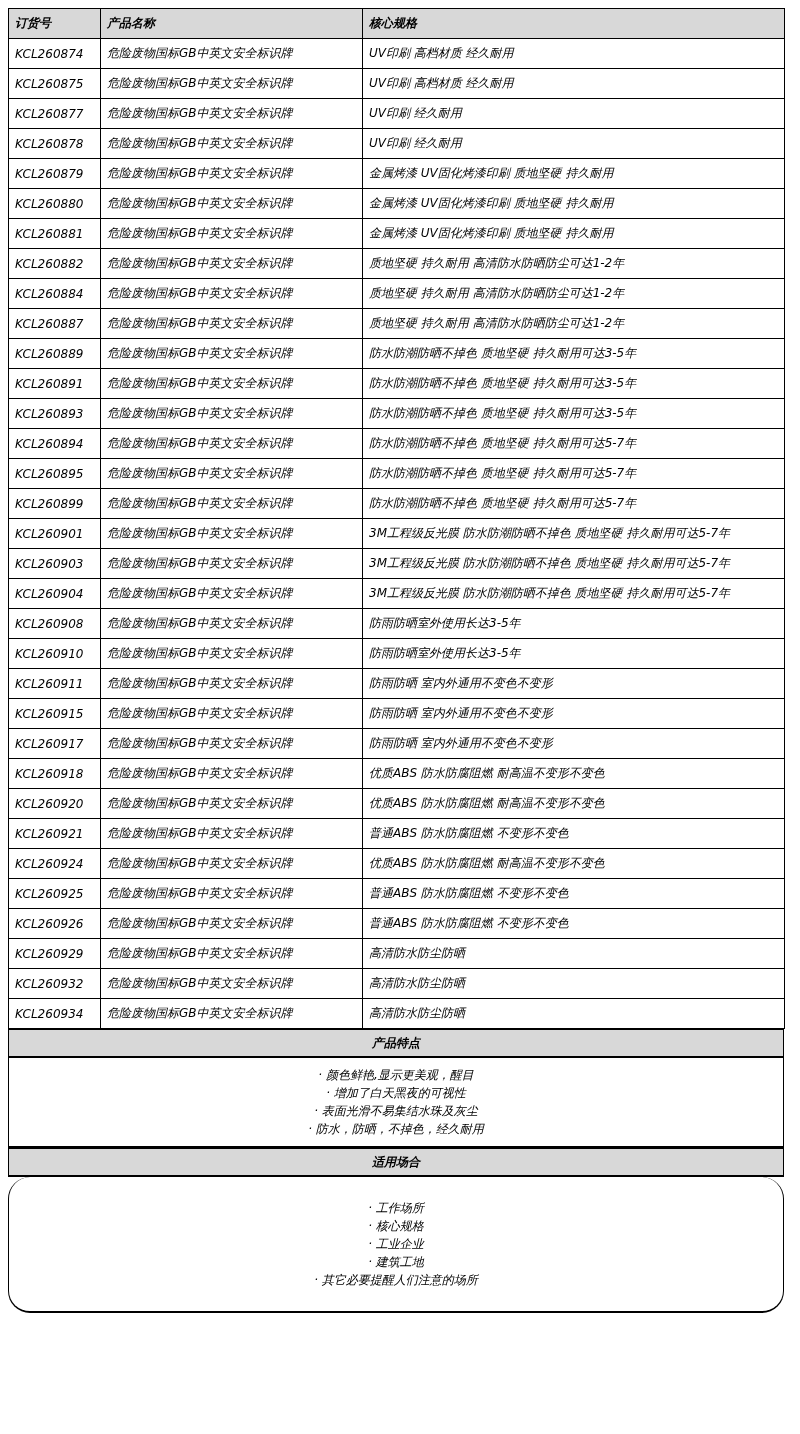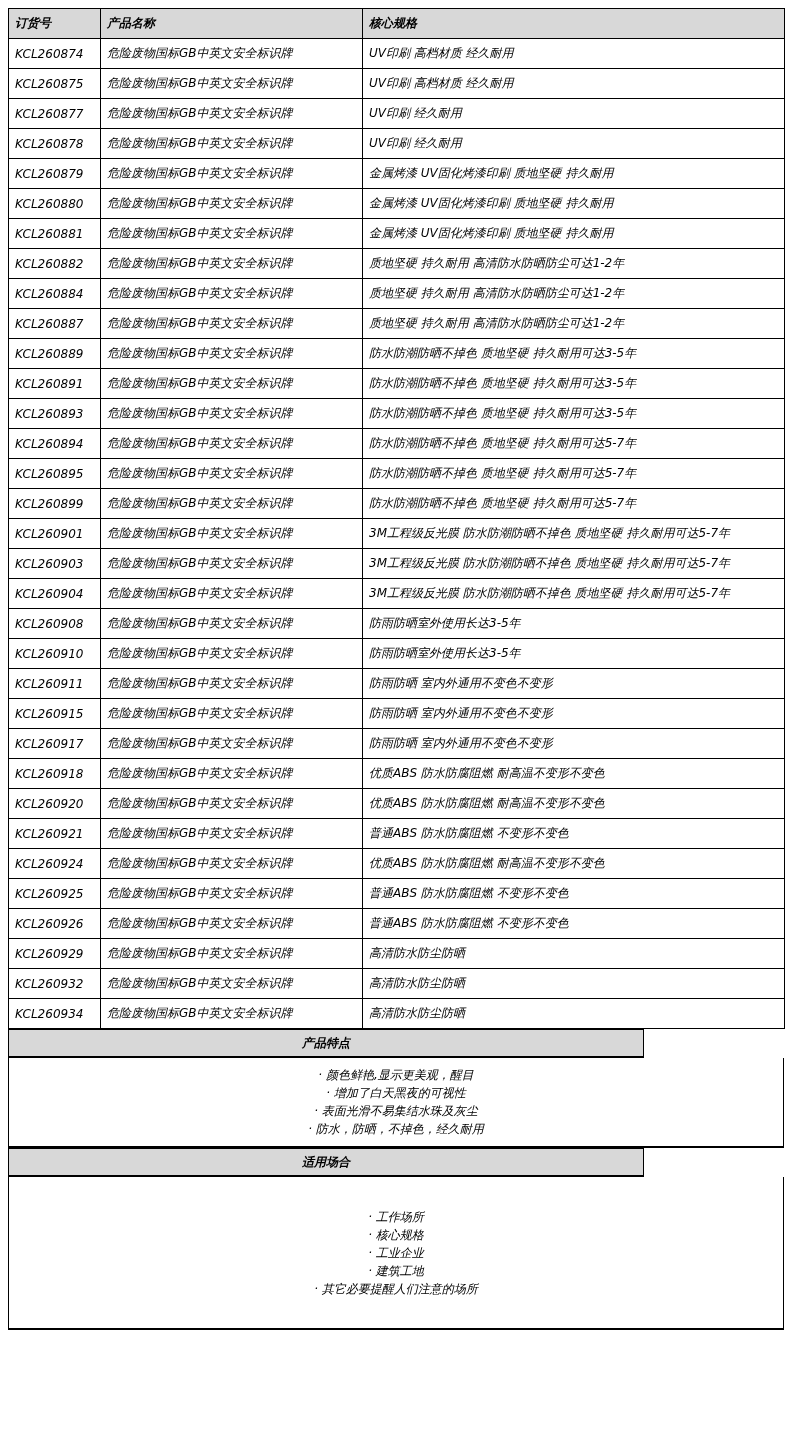--- a/index.html
+++ b/index.html
@@ -33,21 +33,21 @@
     text-align: left;
     vertical-align: middle;
     white-space: nowrap;
     overflow: hidden;
   }
   table.products th {
     background: #d8d8d8;
     font-weight: bold;
   }
   .section-header {
-    width: 636px;
+    width: 776px;
     box-sizing: border-box;
     height: 30px;
     background: #d8d8d8;
     border: 1px solid #000000;
     border-top-width: 2px;
     border-bottom-width: 2px;
     margin-top: -1px;
     display: flex;
     align-items: center;
     justify-content: center;
@@ -62,21 +62,21 @@
     border-bottom: 2px solid #000000;
     display: flex;
     flex-direction: column;
     align-items: center;
     justify-content: center;
     font-size: 12px;
     line-height: 18px;
     text-align: center;
   }
   #features-body { height: 90px; }
-  #occasions-body { height: 153px; }
+  #occasions-body { height: 136px; border-radius: 22px; }
   .bullet-line { white-space: nowrap; }
 </style>
 </head>
 <body>
 
 <div class="page">
 
   <table class="products">
     <colgroup>
       <col class="c1">

